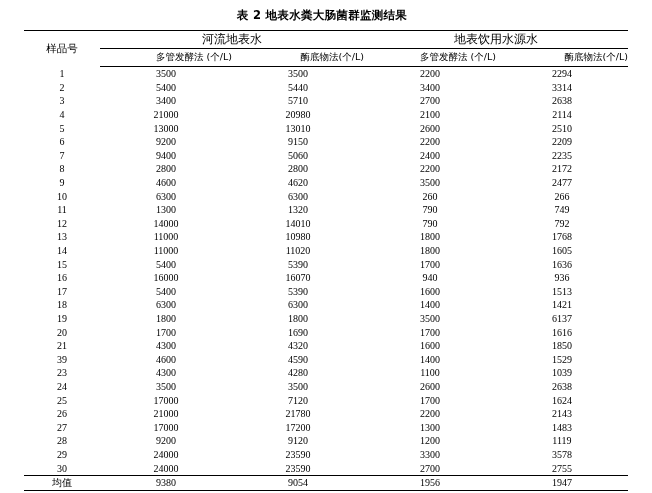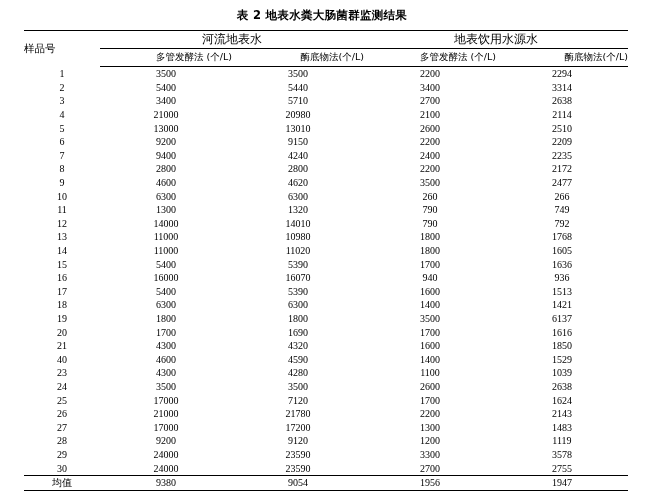--- a/index.html
+++ b/index.html
@@ -45,21 +45,21 @@
     border-top: 1.3px solid #000;
   }
   .hdr1 th {
     height: 17px;
     vertical-align: middle;
     font-size: 10.5px;
     font-family: "DejaVu Sans", "Liberation Sans", sans-serif;
   }
   .hdr1 th.sample {
     width: 76px;
-    text-align: left;
+    text-align: center;
     border-bottom: none;
   }
   .hdr1 th.grp {
     text-align: center;
     border-bottom: 0.8px solid #000;
     font-size: 12px;
   }
   .hdr2 th {
     height: 17px;
     vertical-align: middle;
@@ -159,21 +159,21 @@
         <tr>
           <td>6</td>
           <td>9200</td>
           <td>9150</td>
           <td>2200</td>
           <td>2209</td>
         </tr>
         <tr>
           <td>7</td>
           <td>9400</td>
-          <td>4240</td>
+          <td>5060</td>
           <td>2400</td>
           <td>2235</td>
         </tr>
         <tr>
           <td>8</td>
           <td>2800</td>
           <td>2800</td>
           <td>2200</td>
           <td>2172</td>
         </tr>
@@ -262,21 +262,21 @@
           <td>1616</td>
         </tr>
         <tr>
           <td>21</td>
           <td>4300</td>
           <td>4320</td>
           <td>1600</td>
           <td>1850</td>
         </tr>
         <tr>
-          <td>40</td>
+          <td>39</td>
           <td>4600</td>
           <td>4590</td>
           <td>1400</td>
           <td>1529</td>
         </tr>
         <tr>
           <td>23</td>
           <td>4300</td>
           <td>4280</td>
           <td>1100</td>

